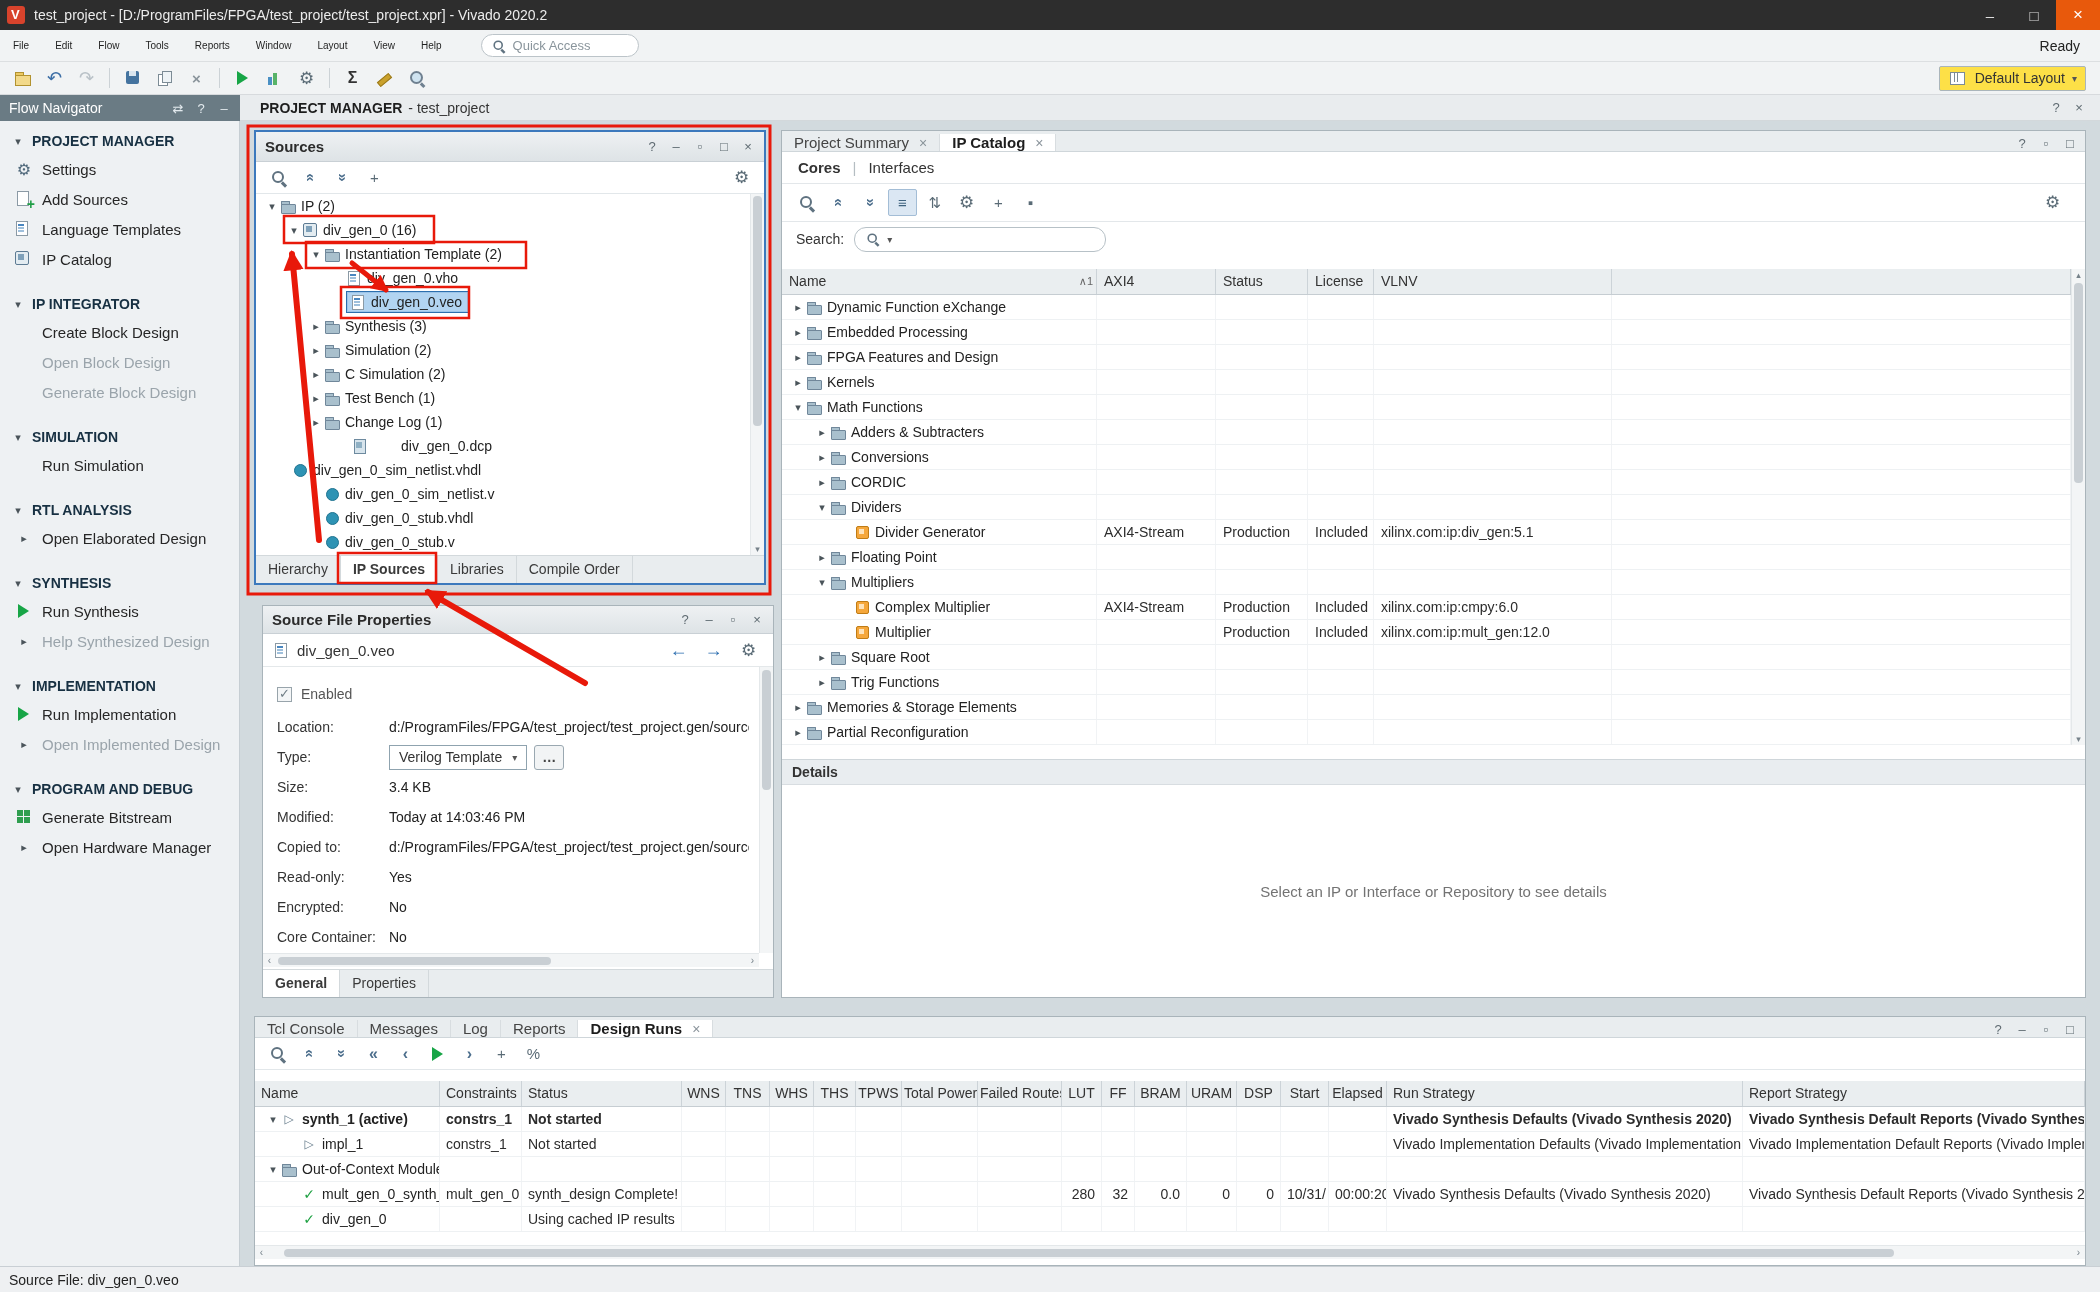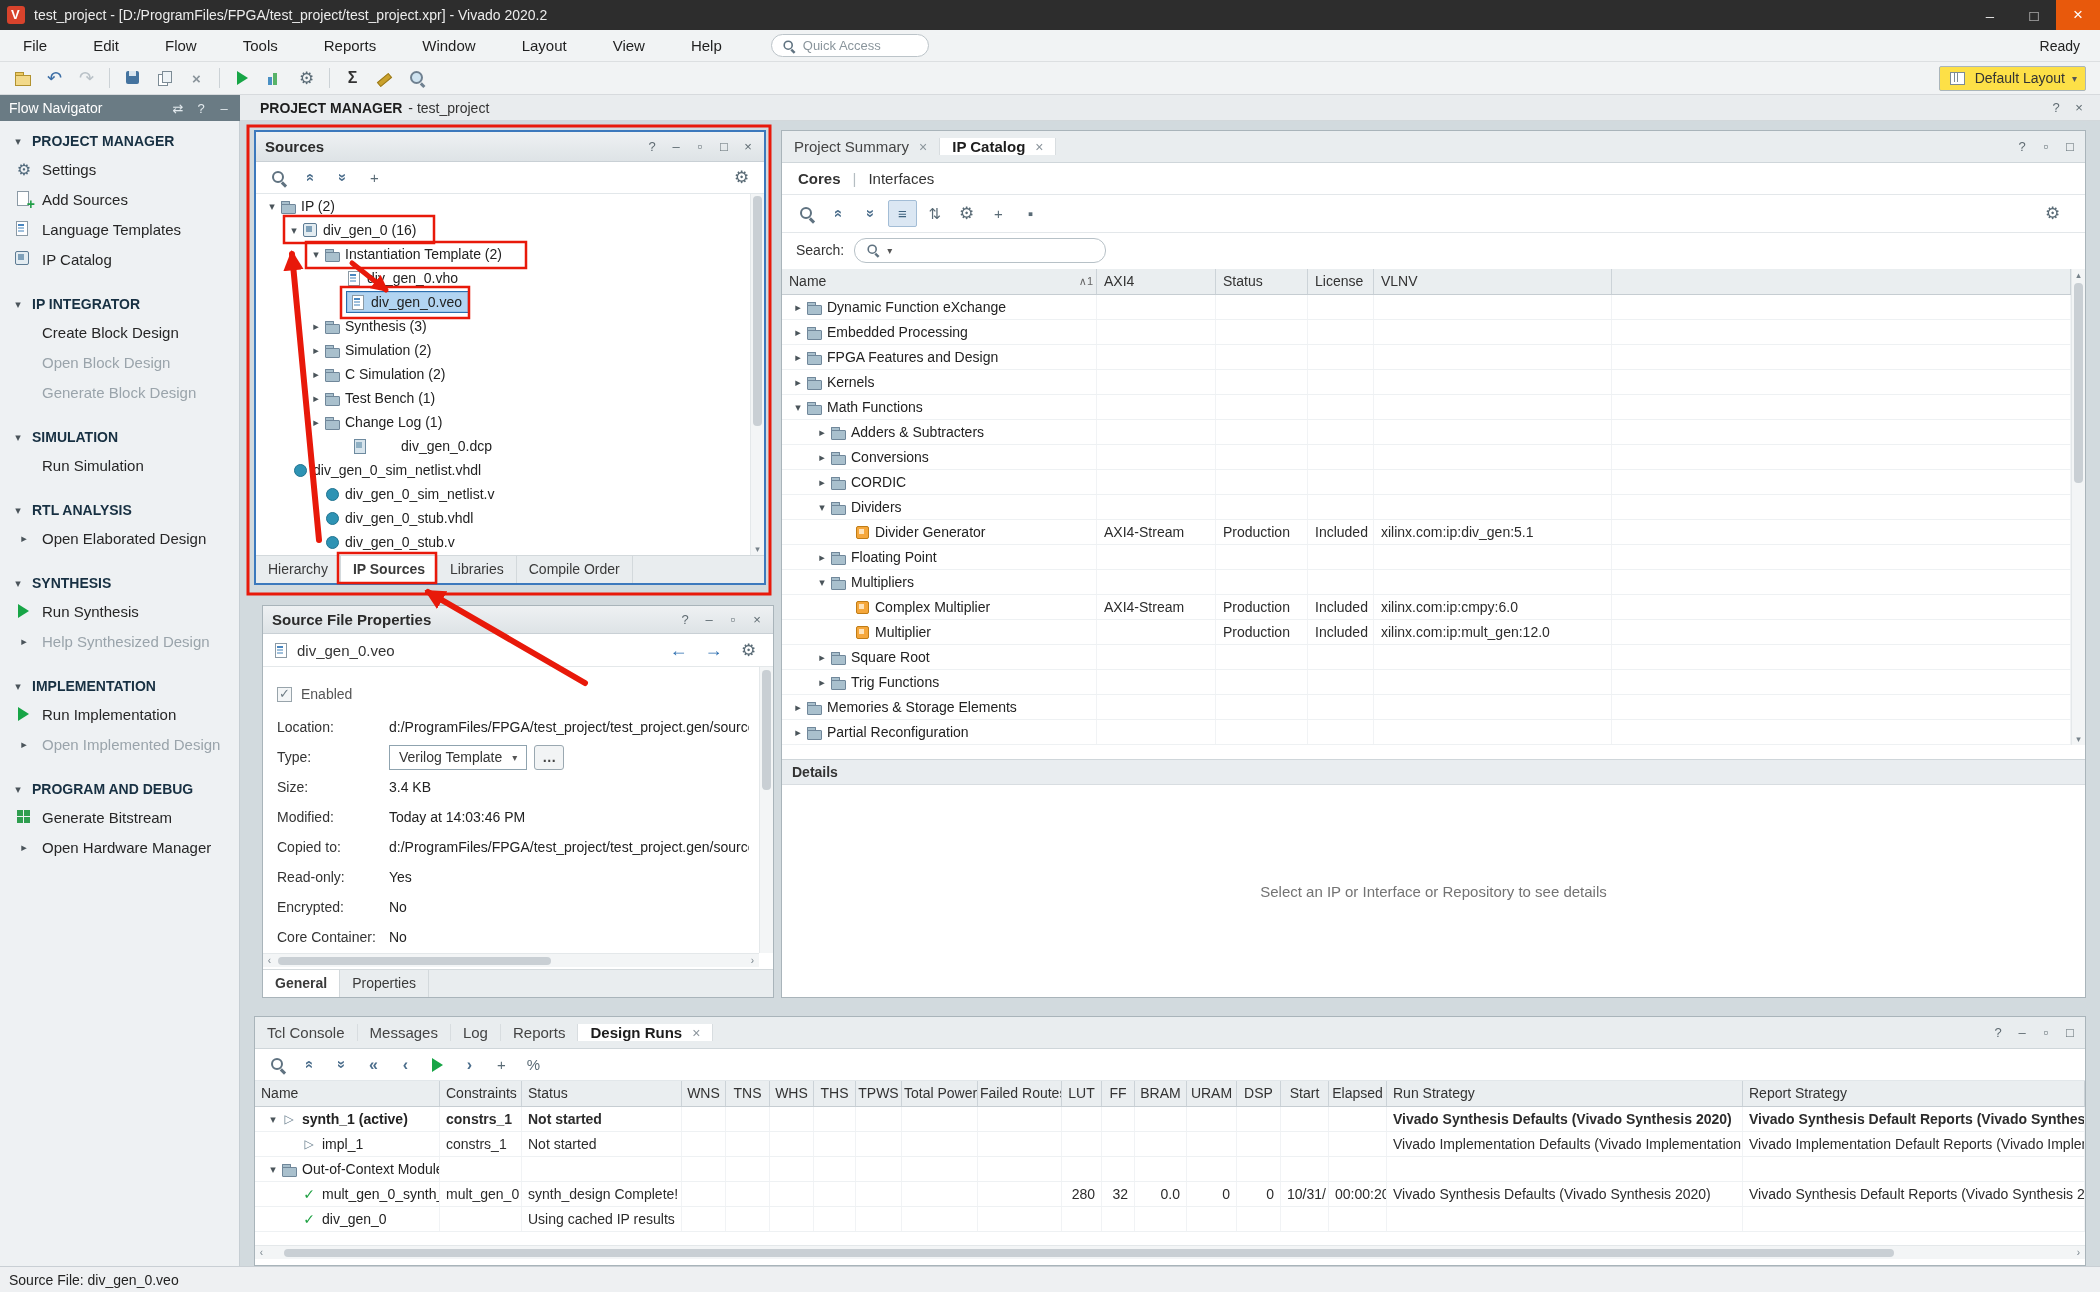--- a/index.html
+++ b/index.html
@@ -10,21 +10,21 @@
   .titlebar{position:absolute;left:0;top:0;right:0;height:30px;background:#2d2d2d;color:#ececec;display:flex;align-items:center;z-index:5}
   .logo{width:18px;height:18px;margin:0 9px 0 7px;background:#d8432c;border-radius:3px;position:relative;flex:none}
   .logo::before{content:"V";position:absolute;left:4px;top:1px;color:#fff;font-size:13px;font-weight:bold}
   .title-text{font-size:14px;white-space:nowrap}
   .win-btns{margin-left:auto;display:flex;height:100%}
   .win-btn{width:44px;display:flex;align-items:center;justify-content:center;font-size:15px;color:#ddd}
   .win-btn.gi-close{background:#e8590c;color:#fff;font-size:17px}
 
   .menubar{position:absolute;left:0;top:30px;right:0;height:32px;background:#f1f3f4;border-bottom:1px solid #dcdfe1;display:flex;align-items:center;z-index:5}
   .menu-items{display:flex;height:100%}
-  .menu-item{padding:0 23px;display:flex;align-items:center;font-size:15px;color:#1f1f1f}
+  .menu-item{padding:0 13px;display:flex;align-items:center;font-size:10px;color:#1f1f1f}
   .quick-access{margin-left:26px;width:158px;height:23px;border:1px solid #bcc4c9;border-radius:12px;background:#fff;display:flex;align-items:center;padding:0 9px;color:#8a959c;font-size:13px;gap:6px}
   .ready{margin-left:auto;margin-right:20px;font-size:14px;color:#222}
 
   .toolbar{position:absolute;left:0;top:62px;right:0;height:33px;background:#f1f3f4;border-bottom:1px solid #d7dadd;display:flex;align-items:center;padding-left:8px;z-index:5}
   .tools{display:flex;align-items:center;gap:3px}
   .layout-select{margin-left:auto;margin-right:14px;height:25px;border:1px solid #aab5bb;background:#fde047;display:flex;align-items:center;gap:7px;padding:8px 8px;font-size:14px;border-radius:2px}
   .dd-arrow{font-size:10px;color:#555}
 
   
   .tbi{width:29px;height:27px;display:inline-flex;align-items:center;justify-content:center;border:1px solid transparent;flex:none}
@@ -136,21 +136,21 @@
   .prop-value{color:#222;white-space:nowrap;overflow:hidden;max-width:360px}
   .mini-dropdown{height:25px;border:1px solid #8fa3af;background:#fff;display:inline-flex;align-items:center;padding:0 9px;gap:10px;font-size:14px}
   .browse-btn{height:25px;width:30px;border:1px solid #9aa8b1;background:#f2f4f5;display:inline-flex;align-items:center;justify-content:center;margin-left:7px;border-radius:3px;font-weight:bold;color:#444}
   .sfp-vscroll{position:absolute;right:0;top:61px;bottom:44px;width:14px;background:#f3f5f6;border-left:1px solid #e4e8ea}
   .sfp-hscroll{position:absolute;left:0;right:14px;bottom:30px;height:14px;background:#f3f5f6;border-top:1px solid #e4e8ea;display:flex;align-items:center}
   .hthumb{height:8px;background:#c9cfd4;border-radius:4px;margin-left:14px;width:55%}
   .h-arrow{width:13px;text-align:center;font-size:10px;color:#76828a;flex:none}
   .h-arrow.right{margin-left:auto}
 
   
-  .ws-tabs{height:32px;background:#e9edef;border-bottom:1px solid #cfd6da;display:flex;align-items:center}
+  .ws-tabs{height:21px;background:#e9edef;border-bottom:1px solid #cfd6da;display:flex;align-items:flex-end}
   .ws-tab{display:flex;align-items:center;gap:10px;padding:0 12px;font-size:15px;color:#444;border-right:1px solid #d8dde0}
   .ws-tab.active{background:#fff;font-weight:bold;color:#1d1d1d}
   .tab-close{color:#8a949b;font-size:14px;font-weight:normal}
   .subtabs{height:32px;display:flex;align-items:center;gap:12px;padding-left:16px;border-bottom:1px solid #e3e7ea;font-size:15px}
   .subtab.active{font-weight:bold}
   .subtab-sep{color:#b5bdc2}
   .cat-toolbar{height:38px;display:flex;align-items:center;gap:8px;padding:0 10px;border-bottom:1px solid #e3e7ea}
   .search-row{height:34px;display:flex;align-items:center;gap:10px;padding-left:14px;font-size:14px}
   .search-box{width:252px;height:25px;border:1px solid #b7c1c7;border-radius:12px;display:flex;align-items:center;padding:0 10px;gap:6px;color:#8a959c}
   .cat-table{position:absolute;left:0;right:14px;top:138px}

